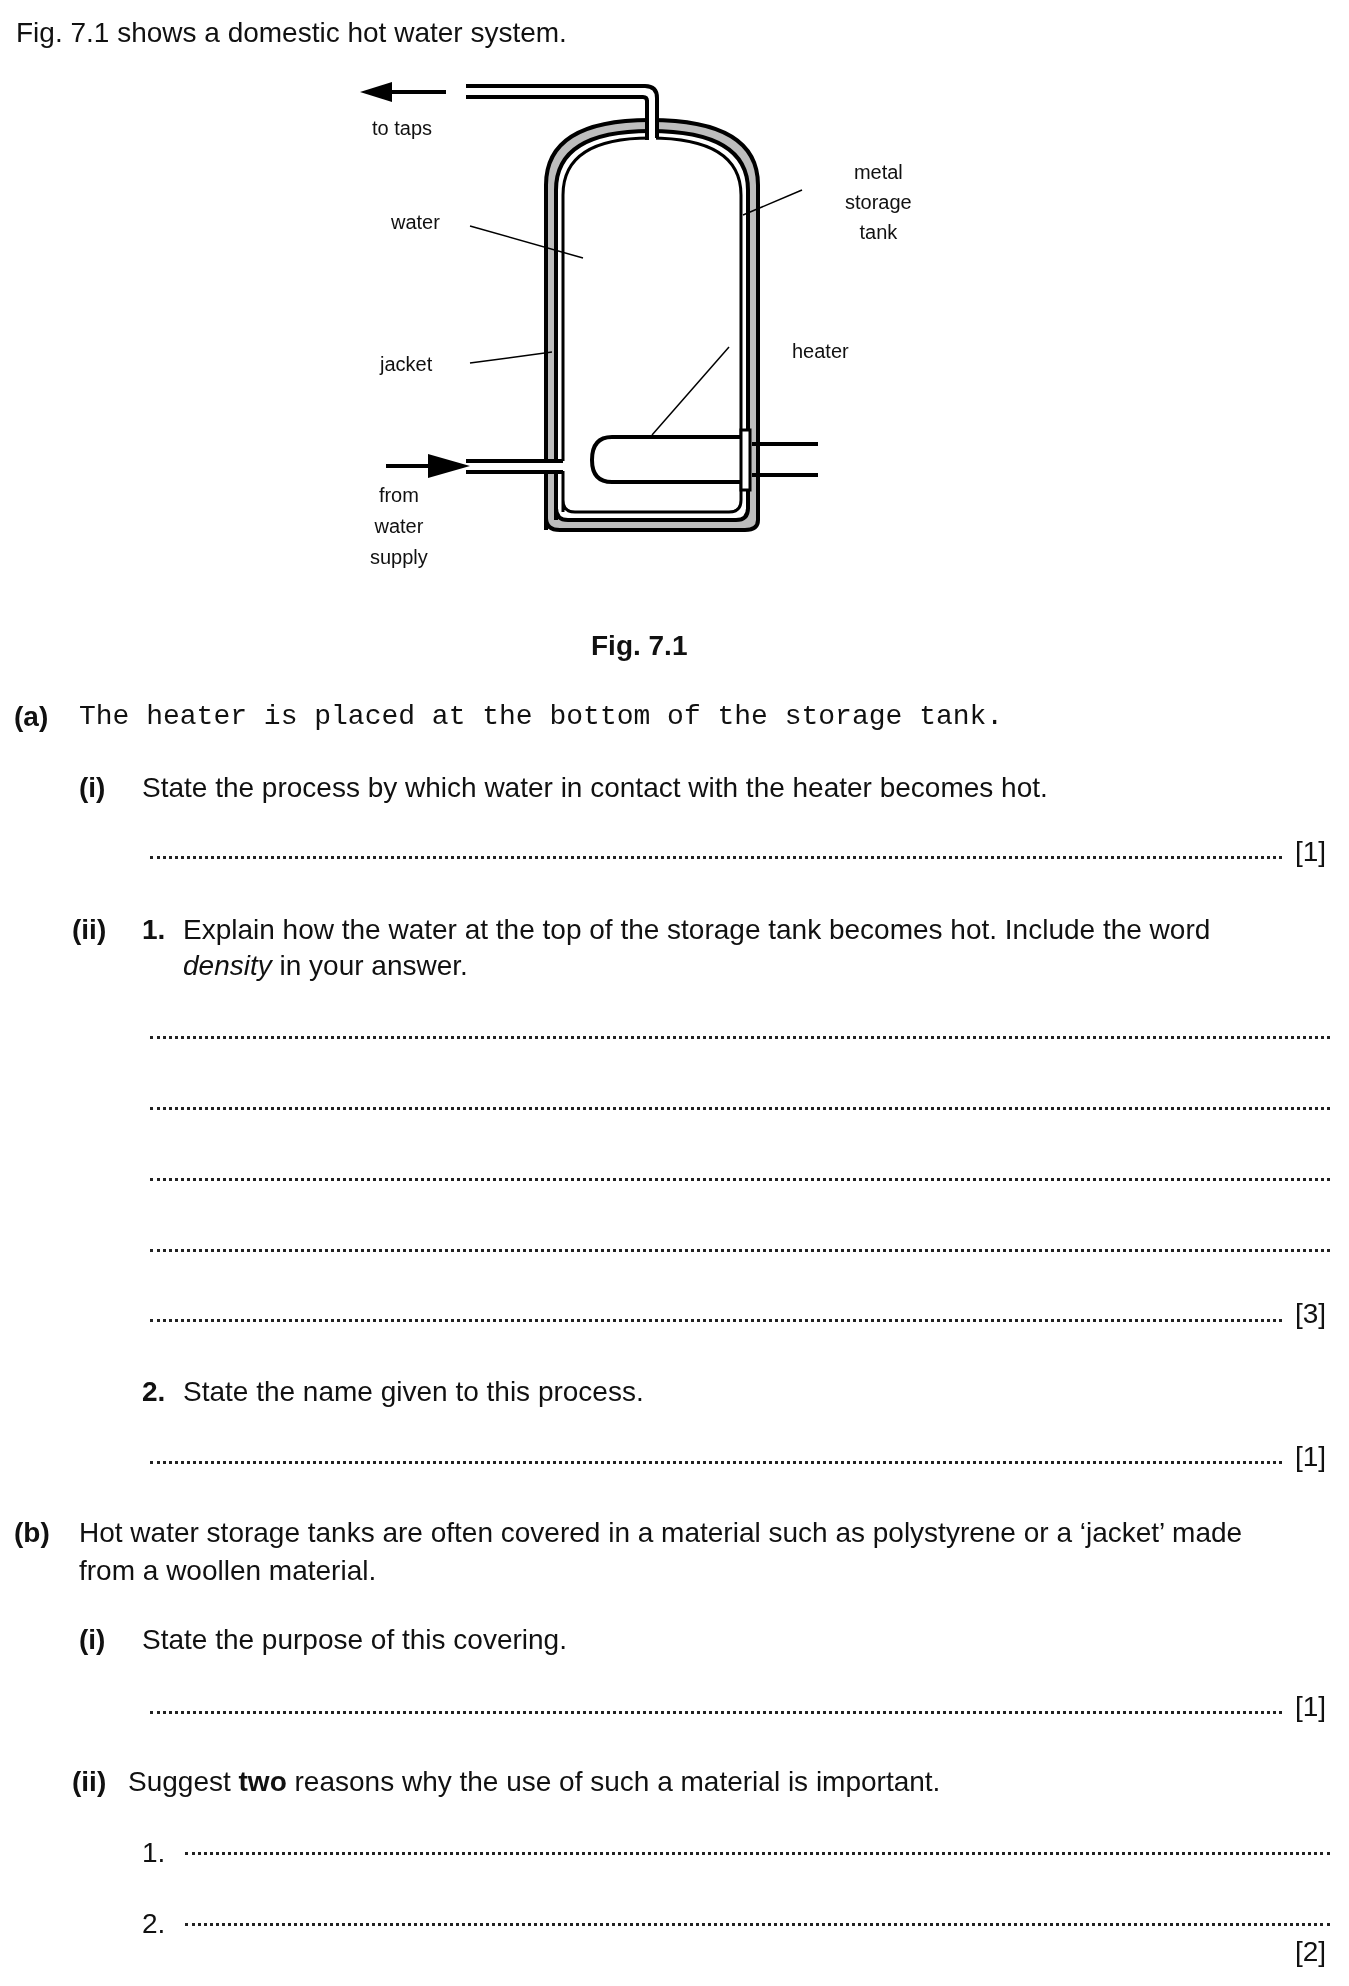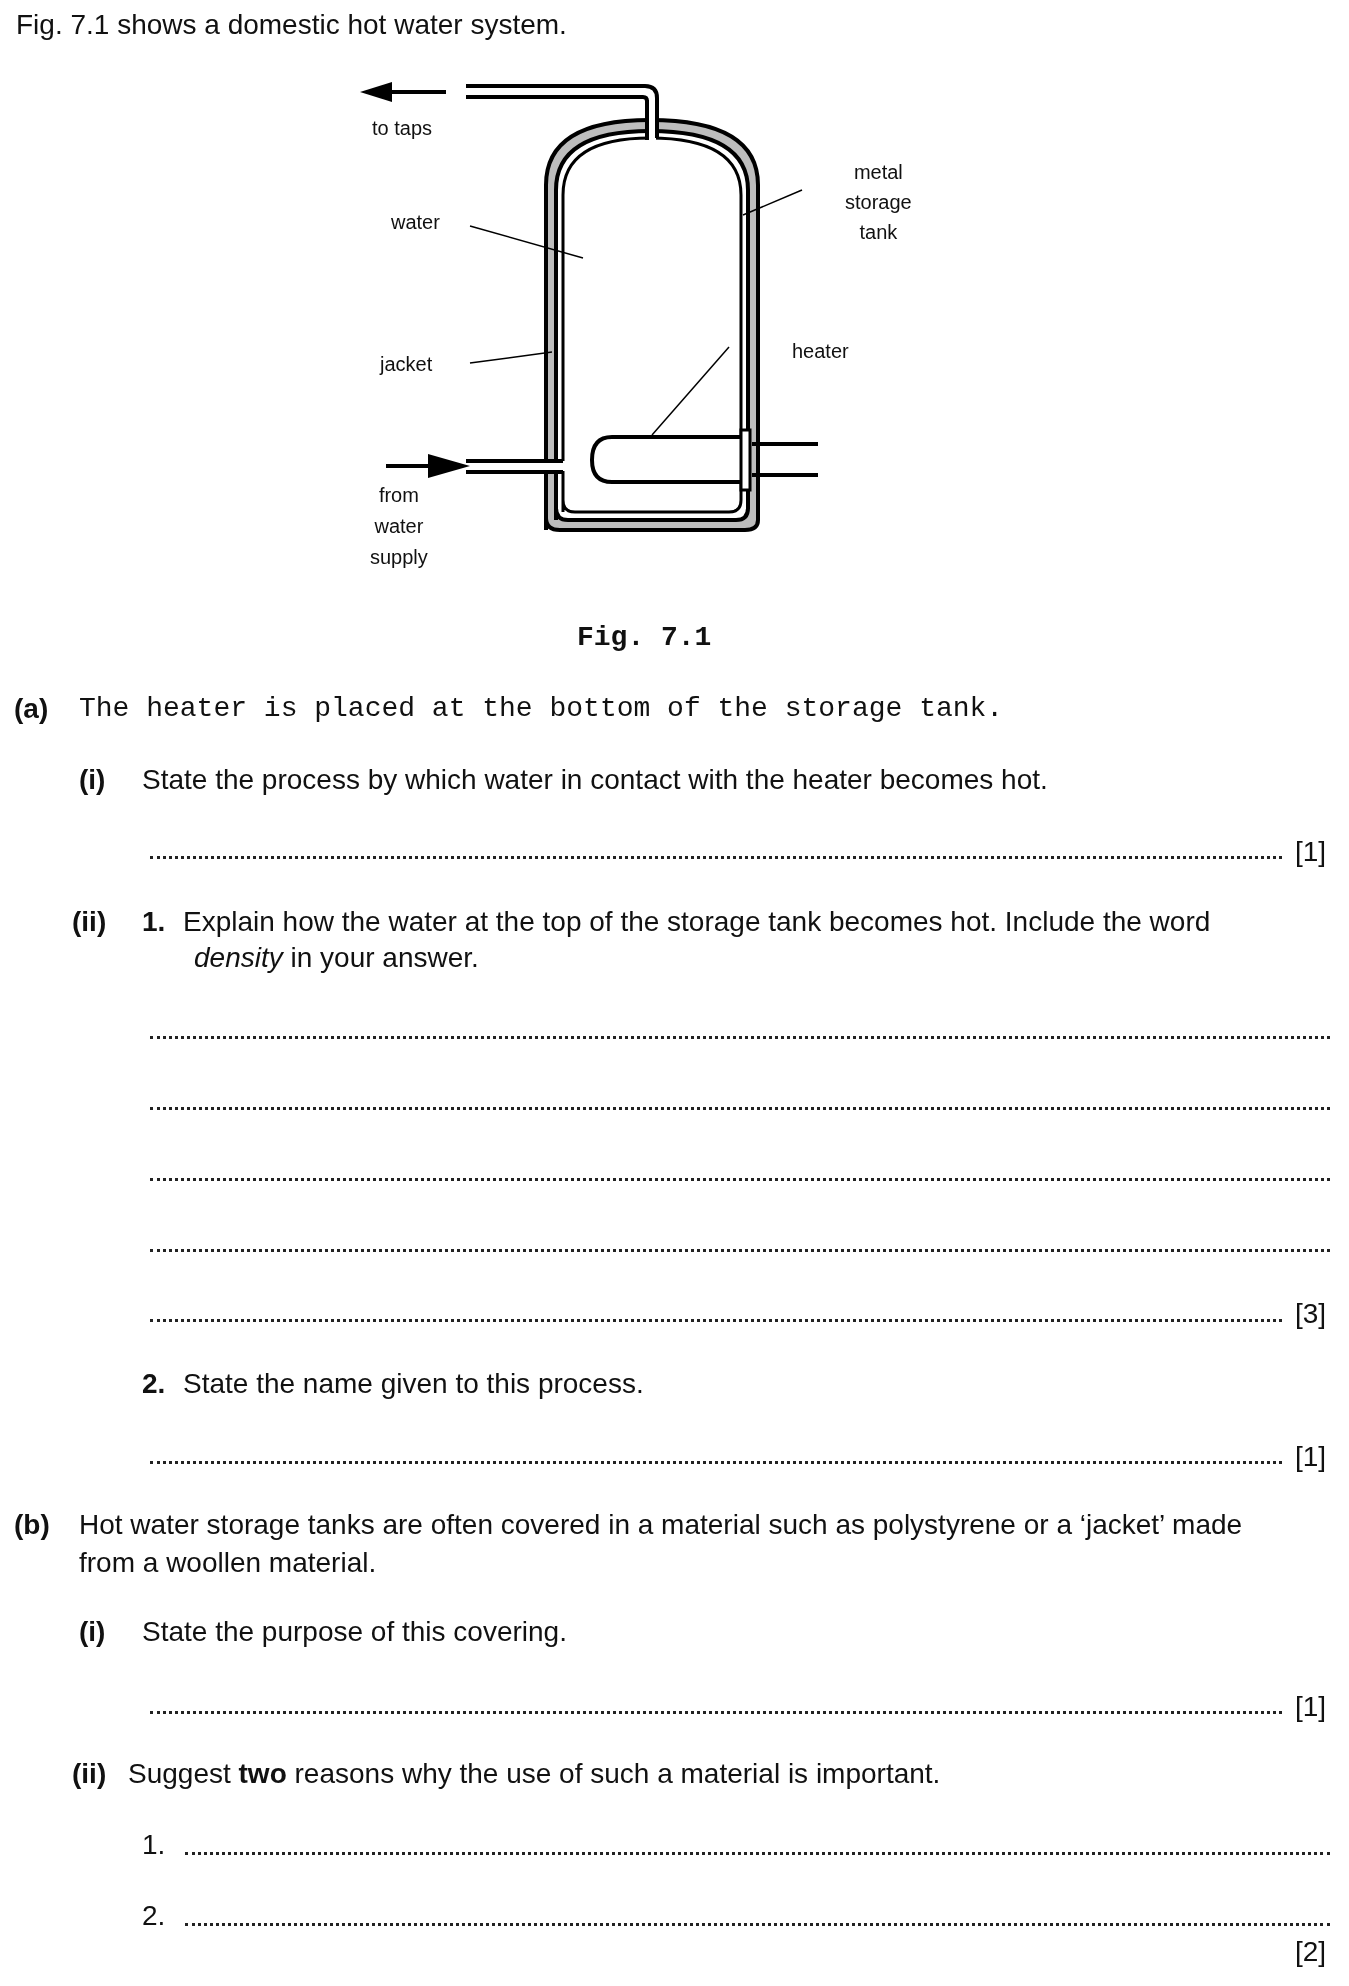--- a/index.html
+++ b/index.html
@@ -1,18 +1,18 @@
 <!DOCTYPE html>
 <html><head>
 <meta charset="utf-8">
 <style>
   html, body { margin:0; padding:0; background:#ffffff; }
   body { width:1349px; height:1986px; position:relative; overflow:hidden;
          font-family:"Liberation Sans", sans-serif; color:#111; }
-  .t { position:absolute; font-size:28px; line-height:34px; white-space:nowrap; }
+  .t { position:absolute; font-size:28px; line-height:34px; white-space:nowrap;margin-top:8px; }
   .b { font-weight:bold; }
   .i { font-style:italic; }
   .dots { position:absolute; height:4px; border-bottom:3px dotted #222; }
   .mark { position:absolute; font-size:28px; line-height:34px; }
   .lbl { position:absolute; font-size:20px; line-height:30px; text-align:center; white-space:nowrap; }
   svg { position:absolute; left:0; top:0; }
 </style>
 </head>
 <body>
 
@@ -74,34 +74,34 @@
   <div>tank</div>
 </div>
 <div class="lbl" style="left:380px; top:349px;">jacket</div>
 <div class="lbl" style="left:792px; top:336px;">heater</div>
 <div class="lbl" style="left:370px; top:480px; line-height:31px;">
   <div>from</div>
   <div>water</div>
   <div>supply</div>
 </div>
 
-<div class="t b" style="left:577px; top:621px;font-family:Liberation Mono, monospace;">Fig. 7.1</div>
+<div class="t b" style="left:591px; top:621px;">Fig. 7.1</div>
 
 <div class="t b" style="left:14px; top:692px;">(a)</div>
 <div class="t" style="left:79px; top:692px;font-family:Liberation Mono, monospace;">The heater is placed at the bottom of the storage tank.</div>
 
 <div class="t b" style="left:79px; top:763px;">(i)</div>
 <div class="t" style="left:142px; top:763px;">State the process by which water in contact with the heater becomes hot.</div>
 <div class="dots" style="left:150px; width:1132px; top:852px;"></div>
 <div class="mark" style="left:1295px; top:835px;">[1]</div>
 
 <div class="t b" style="left:72px; top:905px;">(ii)</div>
 <div class="t b" style="left:142px; top:905px;">1.</div>
 <div class="t" style="left:183px; top:905px;">Explain how the water at the top of the storage tank becomes hot. Include the word</div>
-<div class="t" style="left:194px; top:941px;"><span class="i">density</span><span> in your answer.</span></div>
+<div class="t" style="left:183px; top:941px;"><span class="i">density</span><span> in your answer.</span></div>
 
 <div class="dots" style="left:150px; width:1180px; top:1032px;"></div>
 <div class="dots" style="left:150px; width:1180px; top:1103px;"></div>
 <div class="dots" style="left:150px; width:1180px; top:1174px;"></div>
 <div class="dots" style="left:150px; width:1180px; top:1245px;"></div>
 <div class="dots" style="left:150px; width:1132px; top:1315px;"></div>
 <div class="mark" style="left:1295px; top:1297px;">[3]</div>
 
 <div class="t b" style="left:142px; top:1367px;">2.</div>
 <div class="t" style="left:183px; top:1367px;text-align:center;">State the name given to this process.</div>

